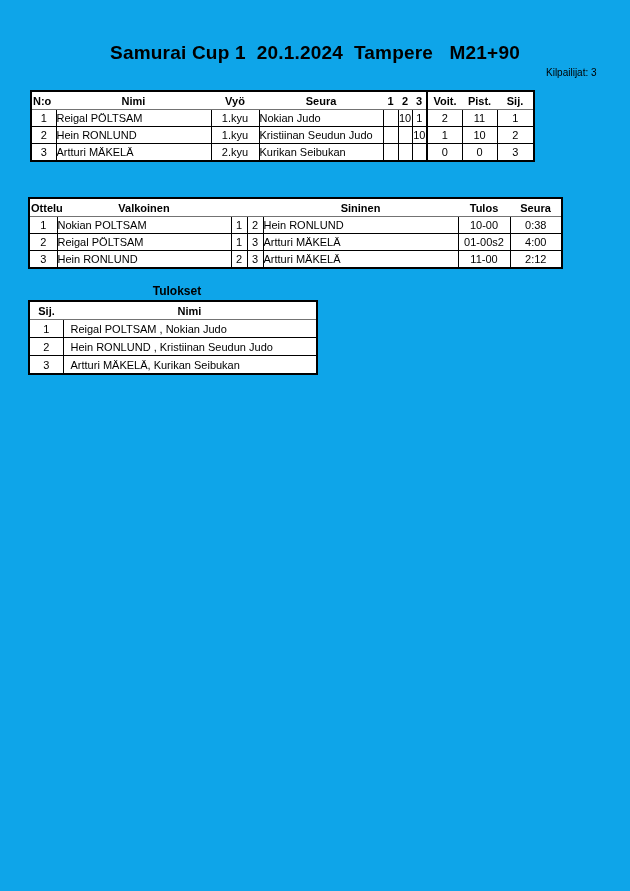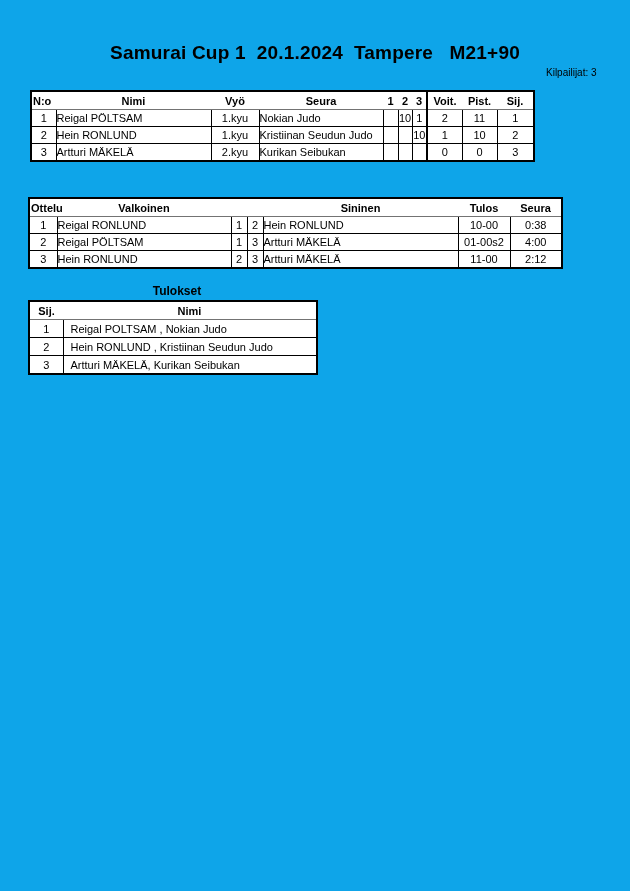--- a/index.html
+++ b/index.html
@@ -164,21 +164,21 @@
         <th></th>
         <th></th>
         <th>Sininen</th>
         <th>Tulos</th>
         <th>Seura</th>
       </tr>
     </thead>
     <tbody>
       <tr>
         <td>1</td>
-        <td class="name">Reigal RONLUND</td>
+        <td class="name">Nokian POLTSAM</td>
         <td>1</td>
         <td>2</td>
         <td class="name">Hein RONLUND</td>
         <td>10-00</td>
         <td>0:38</td>
       </tr>
       <tr>
         <td>2</td>
         <td class="name">Reigal PÖLTSAM</td>
         <td>1</td>

